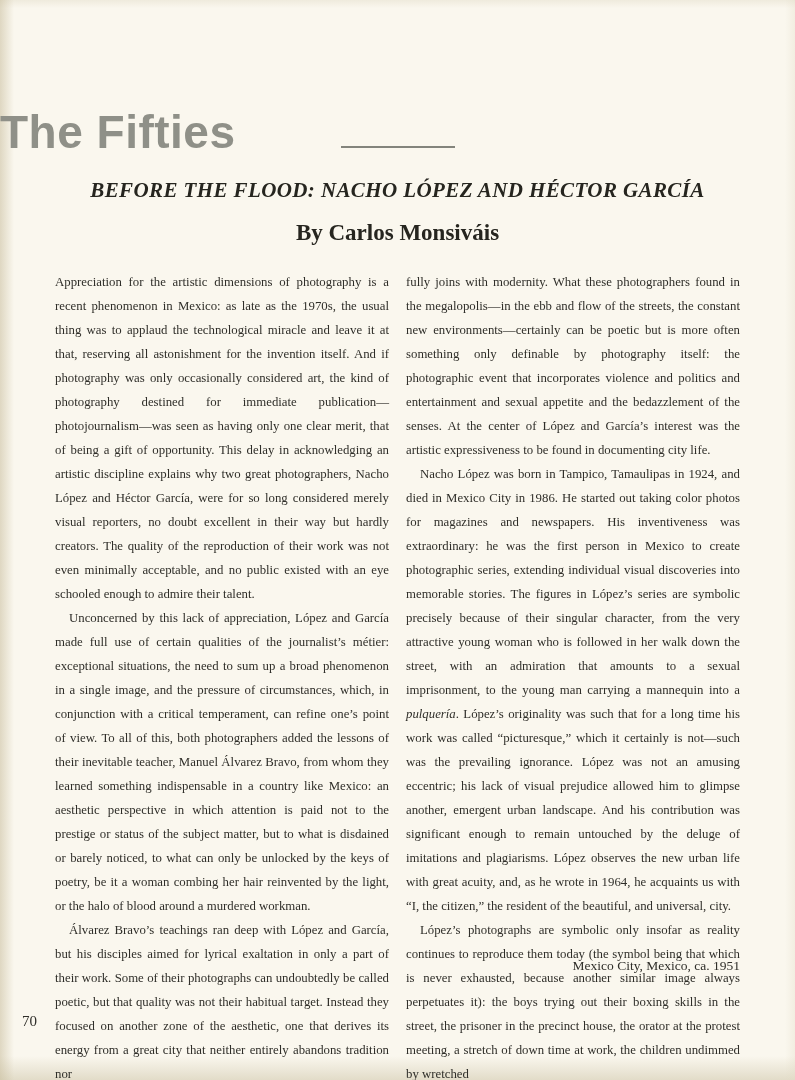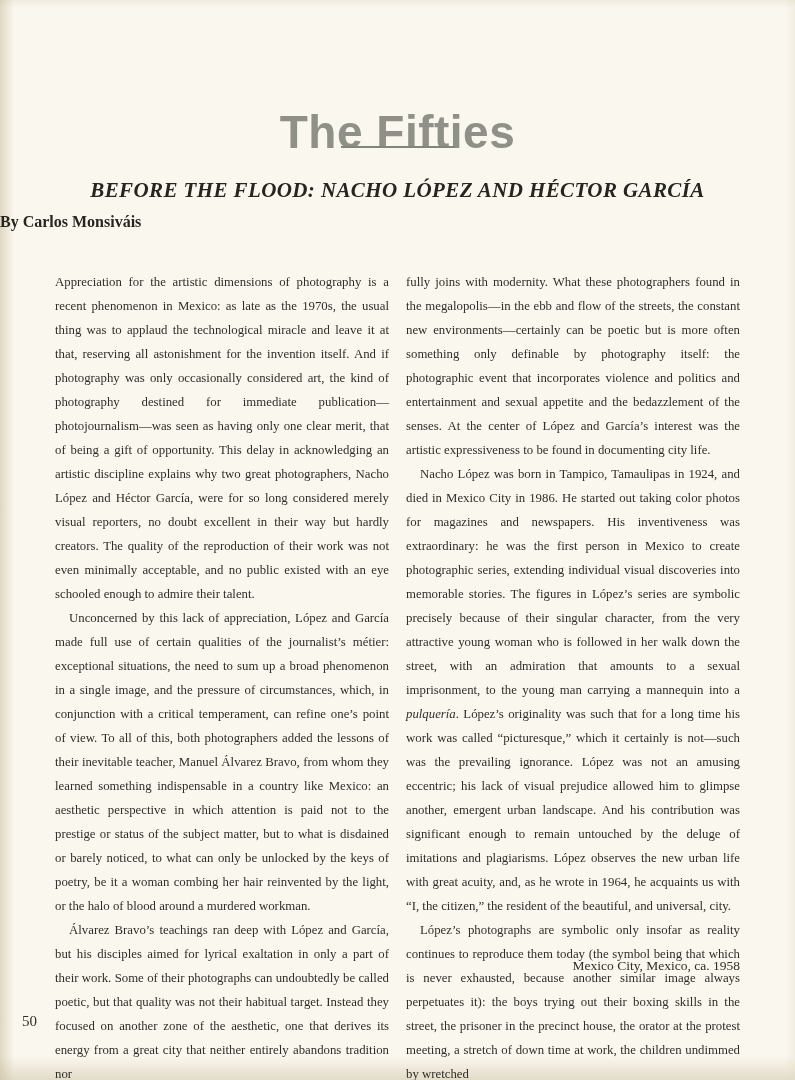--- a/index.html
+++ b/index.html
@@ -14,21 +14,20 @@
       linear-gradient(to right, rgba(200,189,157,0.55), rgba(200,189,157,0) 14px),
       linear-gradient(to left, rgba(224,217,195,0.30), rgba(224,217,195,0) 10px),
       linear-gradient(to top, rgba(202,193,163,0.50), rgba(202,193,163,0) 24px),
       linear-gradient(to bottom, rgba(214,206,181,0.30), rgba(214,206,181,0) 8px);
     font-family: "Liberation Serif", serif;
     color: #2f2e29;
   }
   .chapter-title {
     position: absolute;
     top: 74px; left: 0; right: 0;
-    text-align: center;
     font-family: "Liberation Sans", sans-serif;
     font-weight: bold;
     font-size: 46px;
     letter-spacing: 0.5px;
     color: #8f9088;
   }
   .title-rule {
     position: absolute;
     top: 146px;
     left: 50%;
@@ -43,21 +42,22 @@
     text-align: center;
     font-size: 21px;
     letter-spacing: 0.4px;
     color: #26251f;
     white-space: nowrap;
     font-style: italic;
   }
   .byline {
     position: absolute;
     top: 197px; left: 0; right: 0;
-    font-size: 16px;
+    text-align: center;
+    font-size: 23px;
     color: #26251f;
   }
   .columns {
     position: absolute;
     top: 270px;
     left: 55px;
     right: 55px;
     display: flex;
     gap: 17px;
   }
@@ -108,18 +108,18 @@
       <p class="indent"><span>Álvarez Bravo’s teachings ran deep with López and García, but his disciples aimed for lyrical exaltation in only a part of their work. Some of their photographs can undoubtedly be called poetic, but that quality was not their habitual target. Instead they focused on another zone of the aesthetic, one that derives its energy from a great city that neither entirely abandons tradition nor</span></p>
     </div>
     <div class="col">
       <p><span>fully joins with modernity. What these photographers found in the megalopolis—in the ebb and flow of the streets, the constant new environments—certainly can be poetic but is more often something only definable by photography itself: the photographic event that incorporates violence and politics and entertainment and sexual appetite and the bedazzlement of the senses. At the center of López and García’s interest was the artistic expressiveness to be found in documenting city life.</span></p>
       <p class="indent"><span>Nacho López was born in Tampico, Tamaulipas in 1924, and died in Mexico City in 1986. He started out taking color photos for magazines and newspapers. His inventiveness was extraordinary: he was the first person in Mexico to create photographic series, extending individual visual discoveries into memorable stories. The figures in López’s series are symbolic precisely because of their singular character, from the very attractive young woman who is followed in her walk down the street, with an admiration that amounts to a sexual imprisonment, to the young man carrying a mannequin into a </span><i>pulquería</i><span>. López’s originality was such that for a long time his work was called “picturesque,” which it certainly is not—such was the prevailing ignorance. López was not an amusing eccentric; his lack of visual prejudice allowed him to glimpse another, emergent urban landscape. And his contribution was significant enough to remain untouched by the deluge of imitations and plagiarisms. López observes the new urban life with great acuity, and, as he wrote in 1964, he acquaints us with “I, the citizen,” the resident of the beautiful, and universal, city.</span></p>
       <p class="indent"><span>López’s photographs are symbolic only insofar as reality continues to reproduce them today (the symbol being that which is never exhausted, because another similar image always perpetuates it): the boys trying out their boxing skills in the street, the prisoner in the precinct house, the orator at the protest meeting, a stretch of down time at work, the children undimmed by wretched</span></p>
     </div>
   </div>
 
   <div class="photo-caption">
-    <div>Mexico City, Mexico, ca. 1958</div>
+    <div>Mexico City, Mexico, ca. 1951</div>
   </div>
 
-  <div class="page-number">50</div>
+  <div class="page-number">70</div>
 
 </div>
 
 </body></html>

